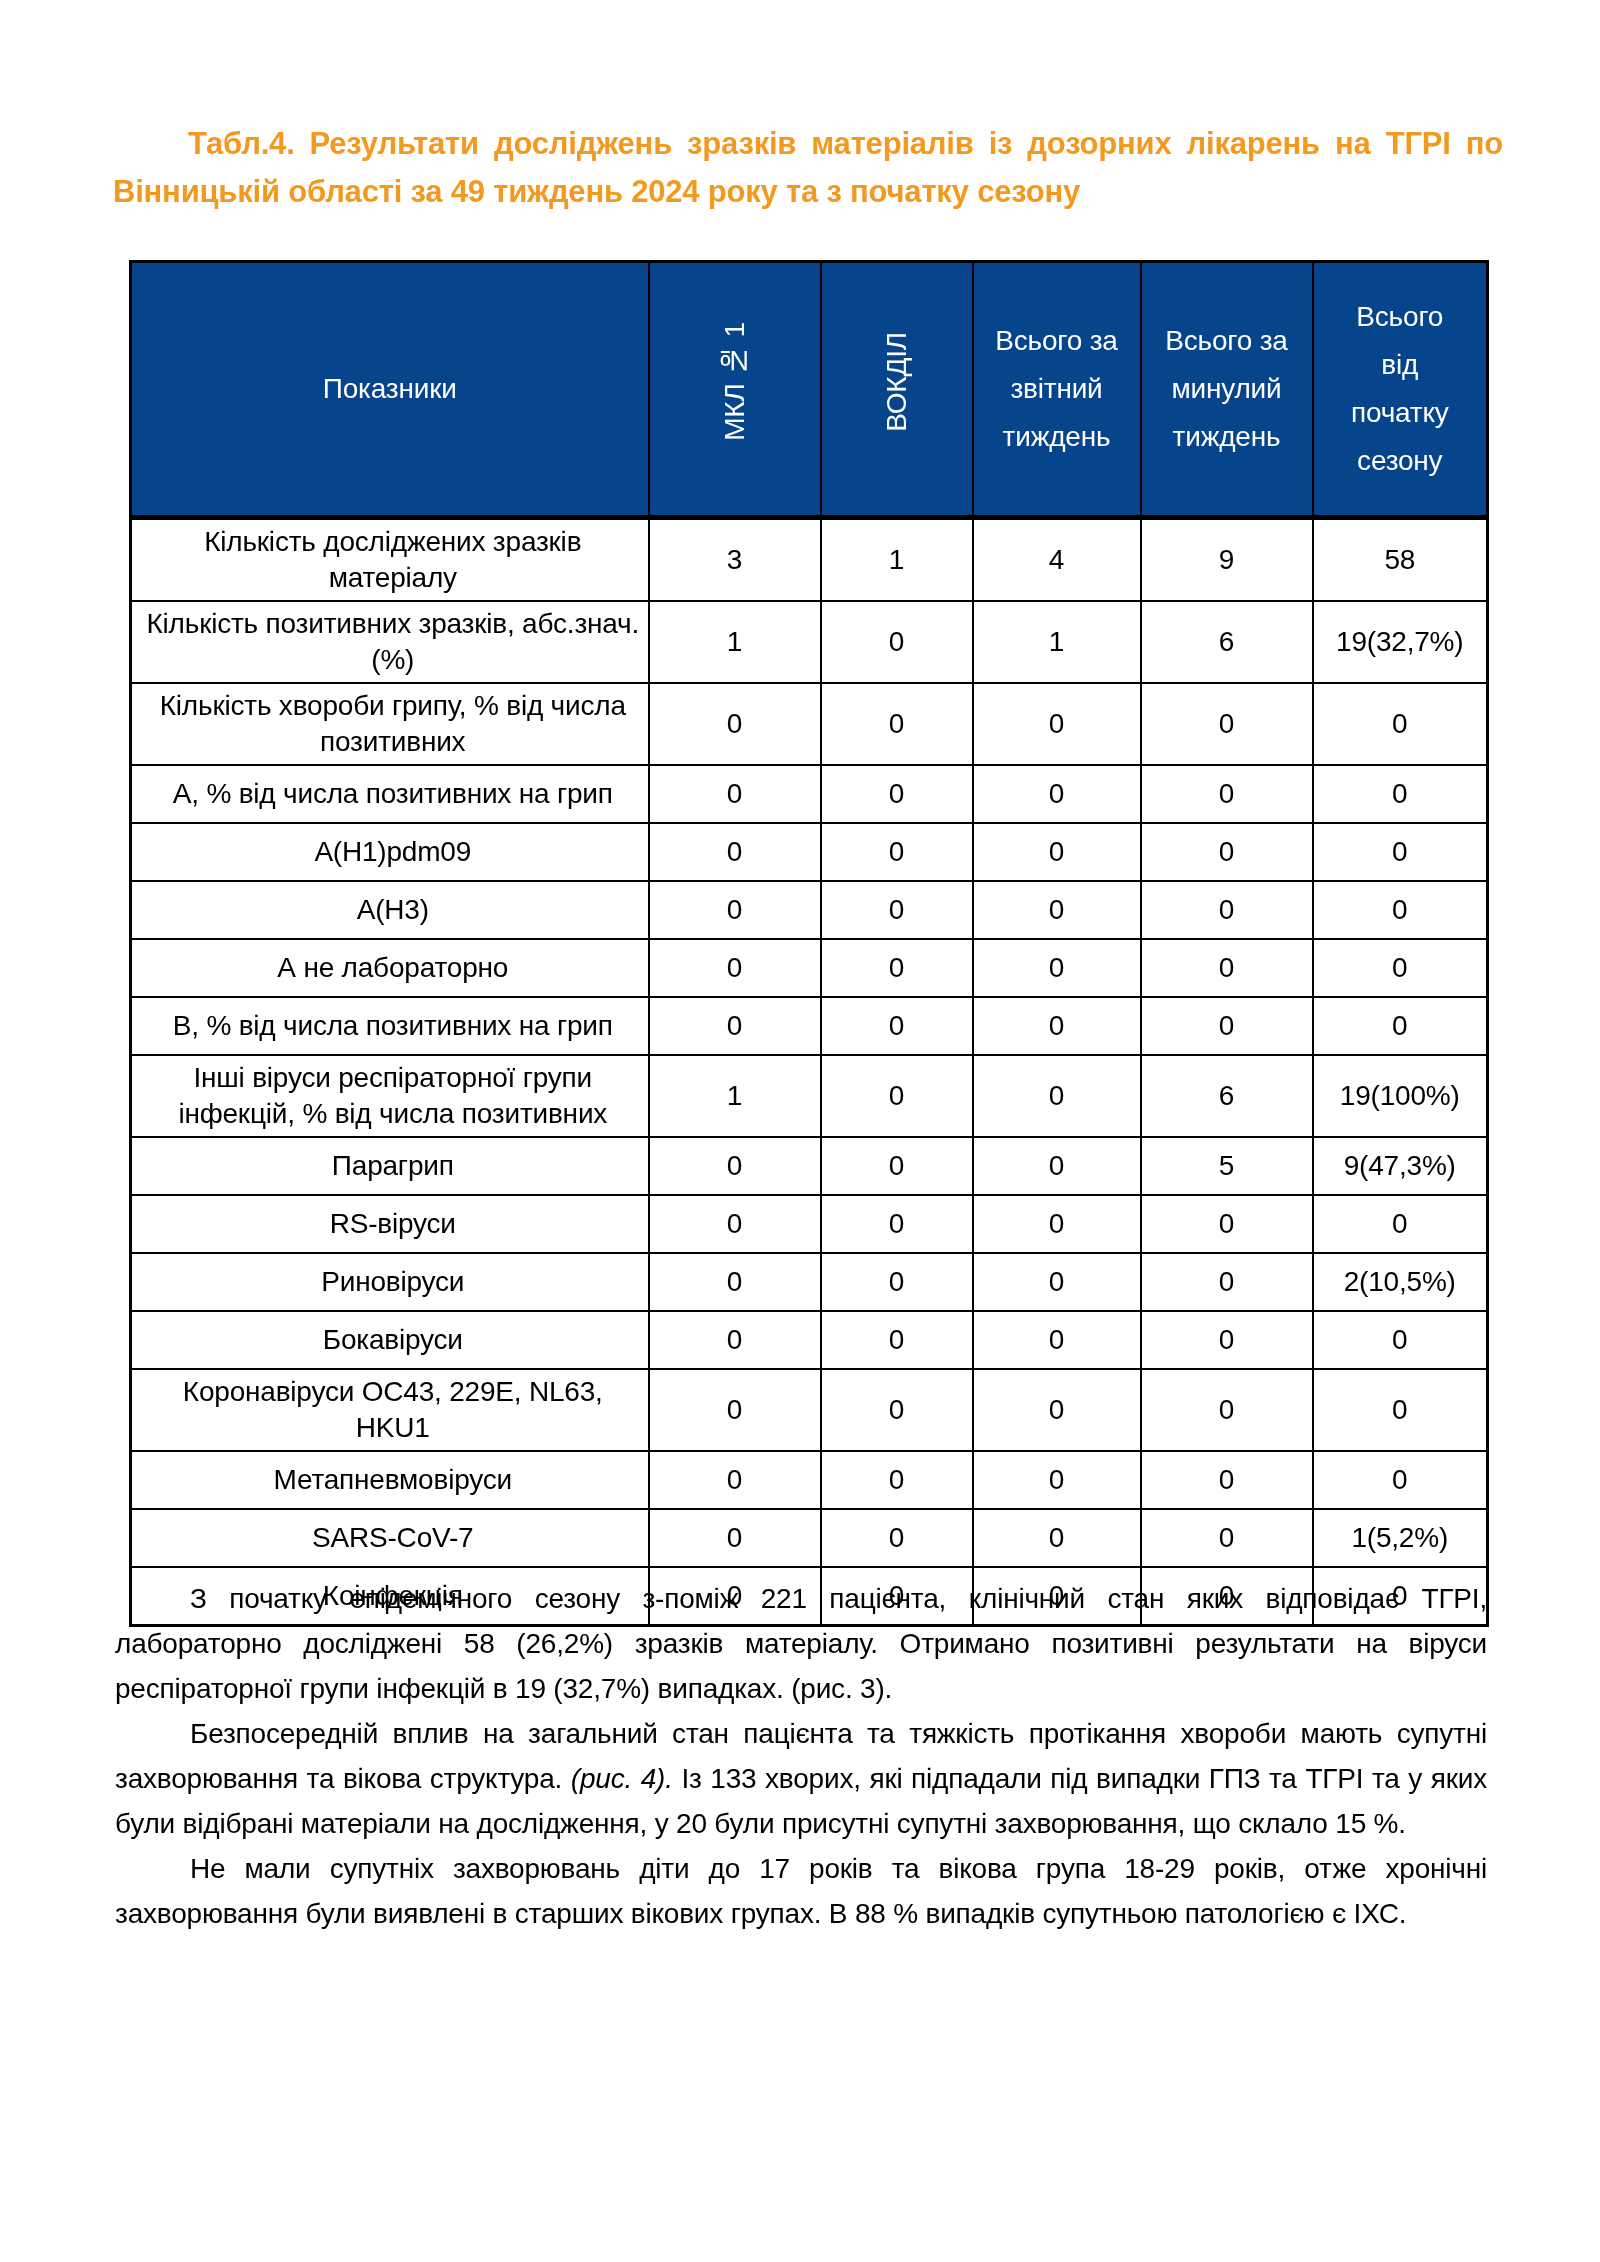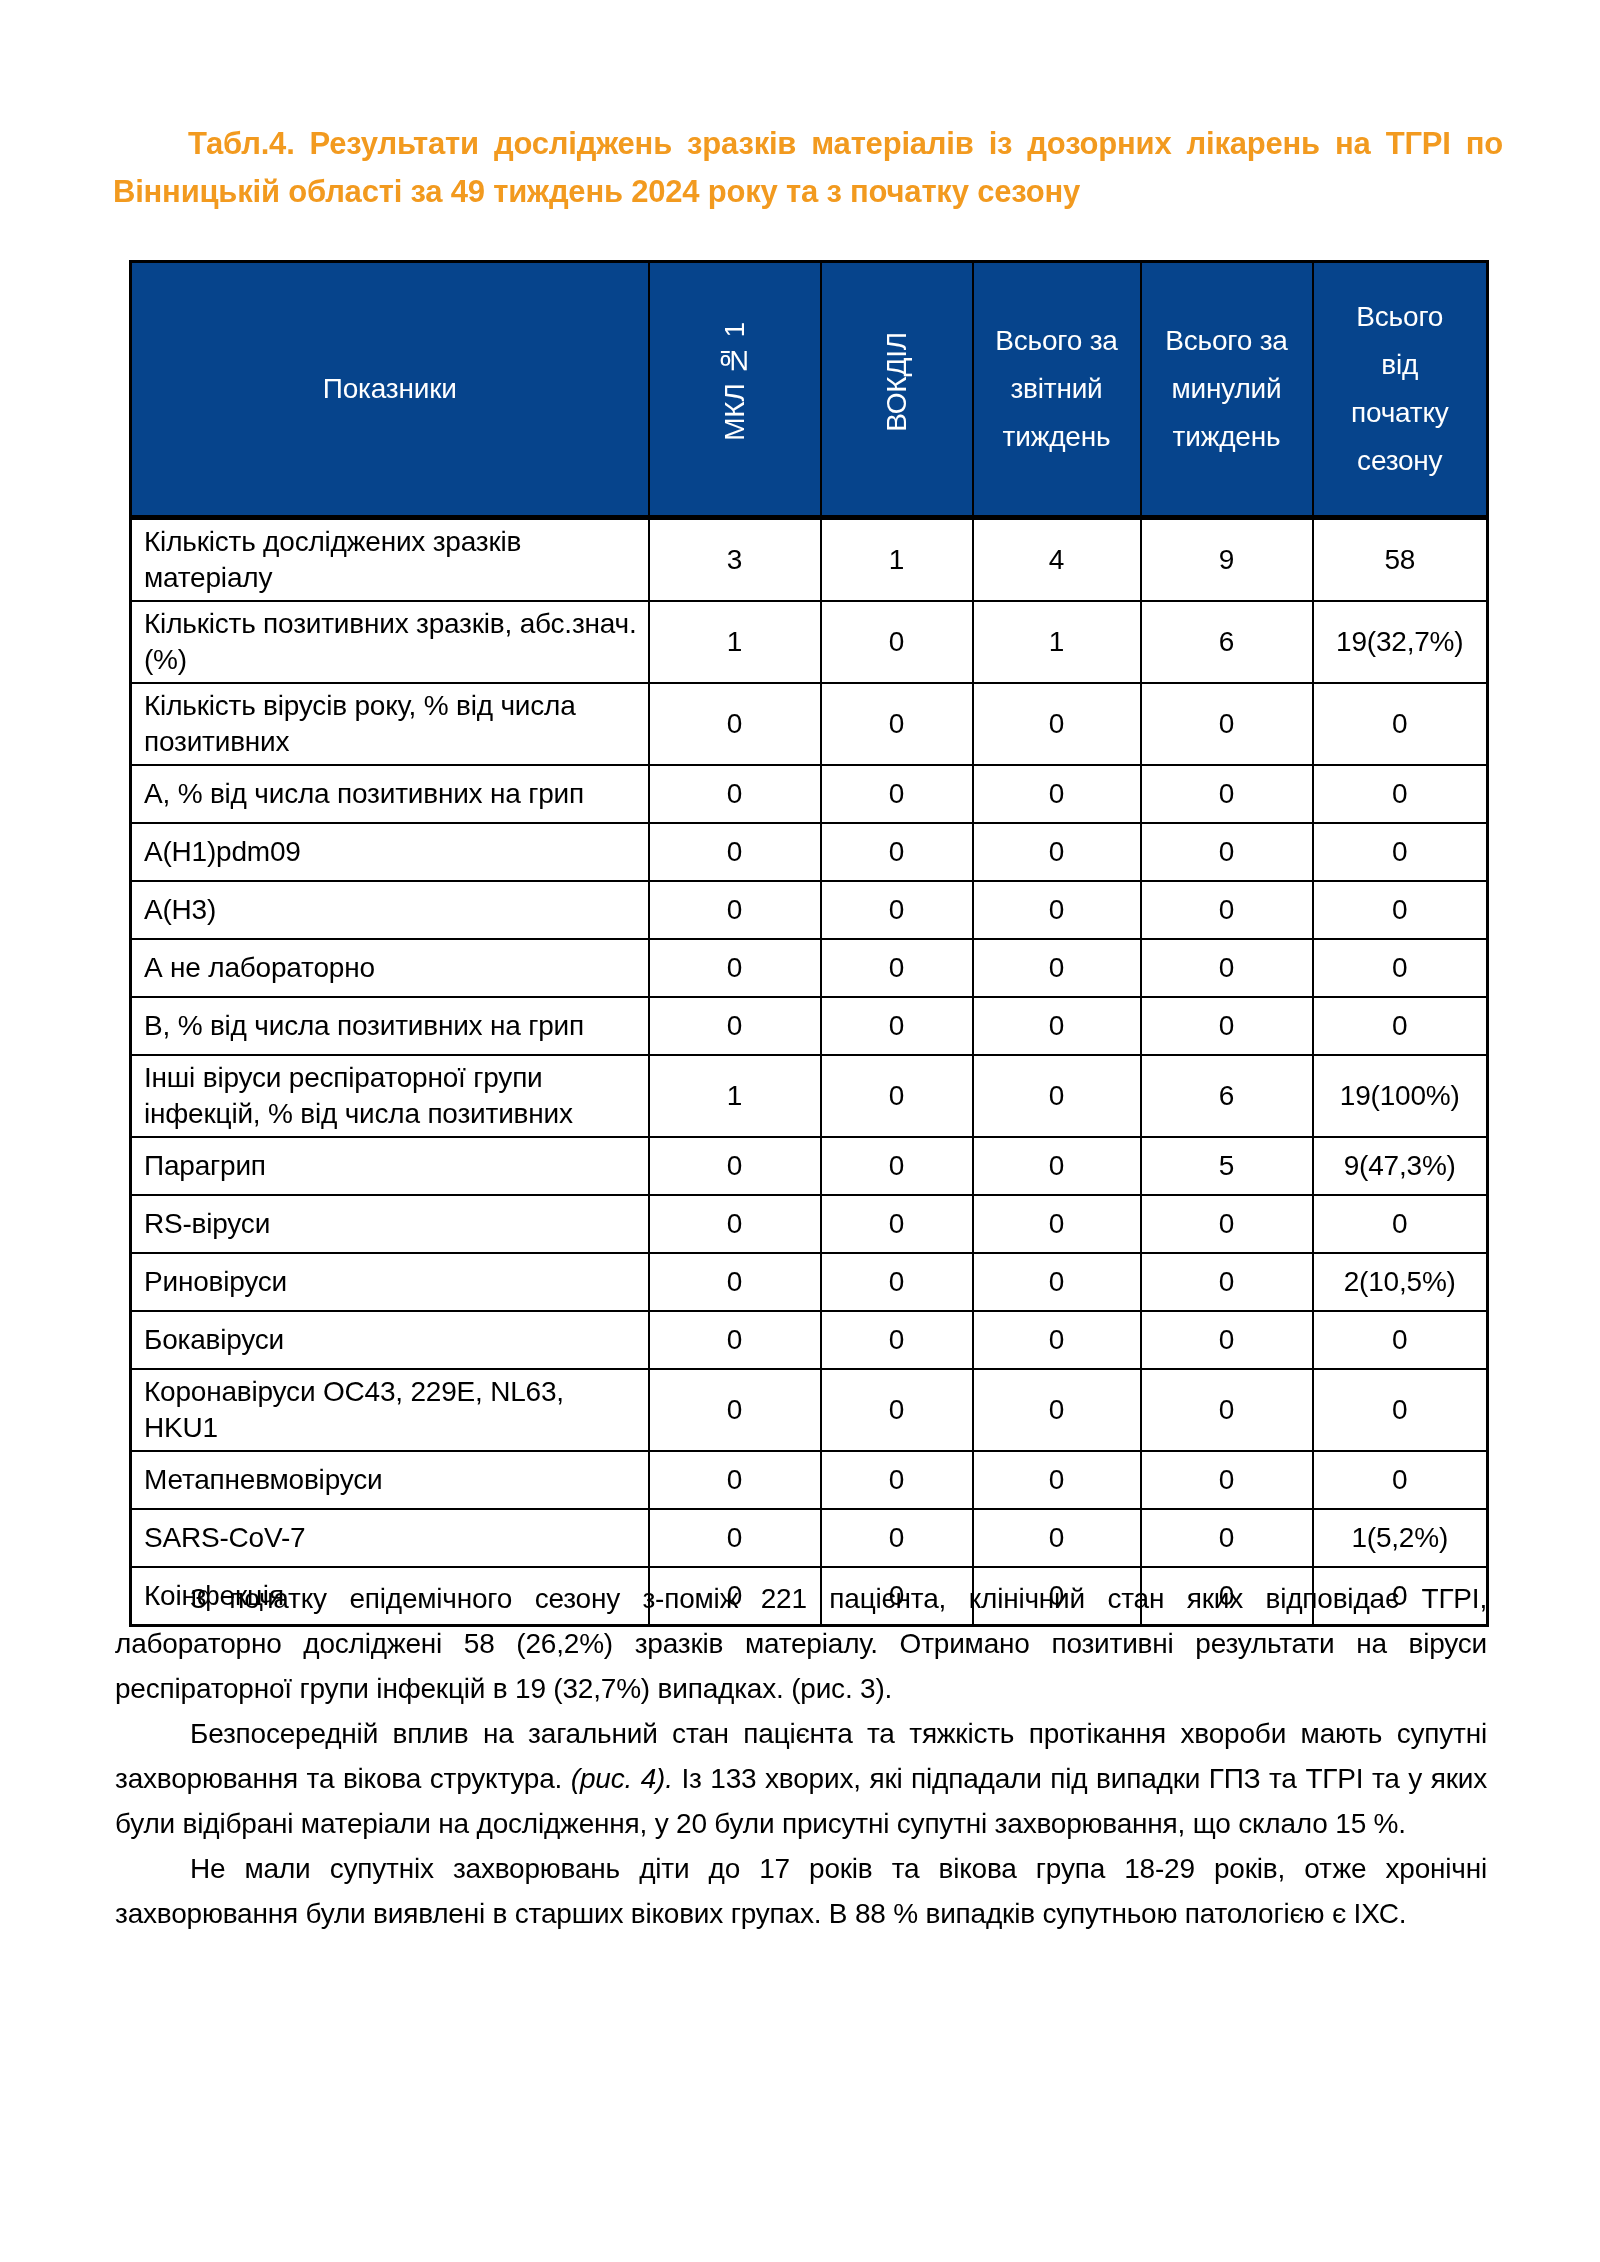--- a/index.html
+++ b/index.html
@@ -61,21 +61,21 @@
     transform: rotate(180deg);
     line-height: 1;
     white-space: nowrap;
   }
   .results-table td {
     height: 48px;
     line-height: 36px;
     vertical-align: middle;
   }
   .results-table td.label-cell {
-    text-align: left;
+    text-align: center;
     padding: 4px 6px 4px 12px;
   }
   .results-table td.value-cell {
     text-align: center;
     padding: 4px 4px;
   }
 
   
   .body-text {
     position: absolute;
@@ -137,21 +137,21 @@
         </tr>
         <tr>
           <td class="label-cell">Кількість позитивних зразків, абс.знач. (%)</td>
           <td class="value-cell">1</td>
           <td class="value-cell">0</td>
           <td class="value-cell">1</td>
           <td class="value-cell">6</td>
           <td class="value-cell">19(32,7%)</td>
         </tr>
         <tr>
-          <td class="label-cell">Кількість вірусів року, % від числа позитивних</td>
+          <td class="label-cell">Кількість хвороби грипу, % від числа позитивних</td>
           <td class="value-cell">0</td>
           <td class="value-cell">0</td>
           <td class="value-cell">0</td>
           <td class="value-cell">0</td>
           <td class="value-cell">0</td>
         </tr>
         <tr>
           <td class="label-cell">А, % від числа позитивних на грип</td>
           <td class="value-cell">0</td>
           <td class="value-cell">0</td>

